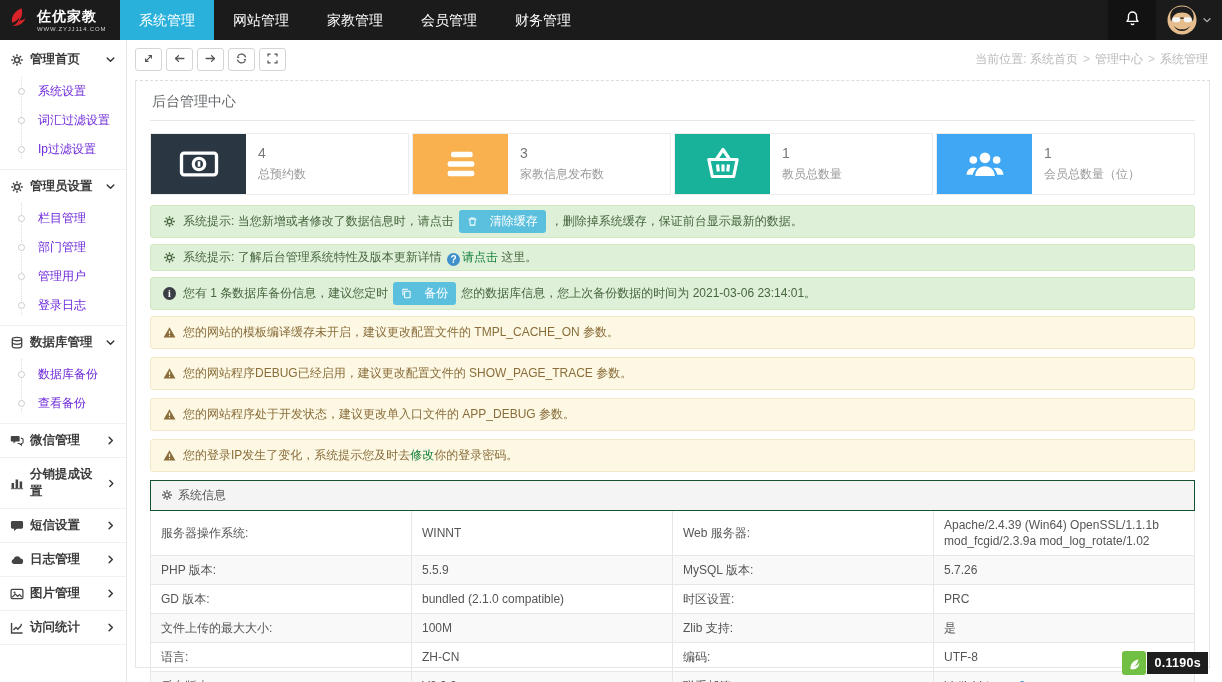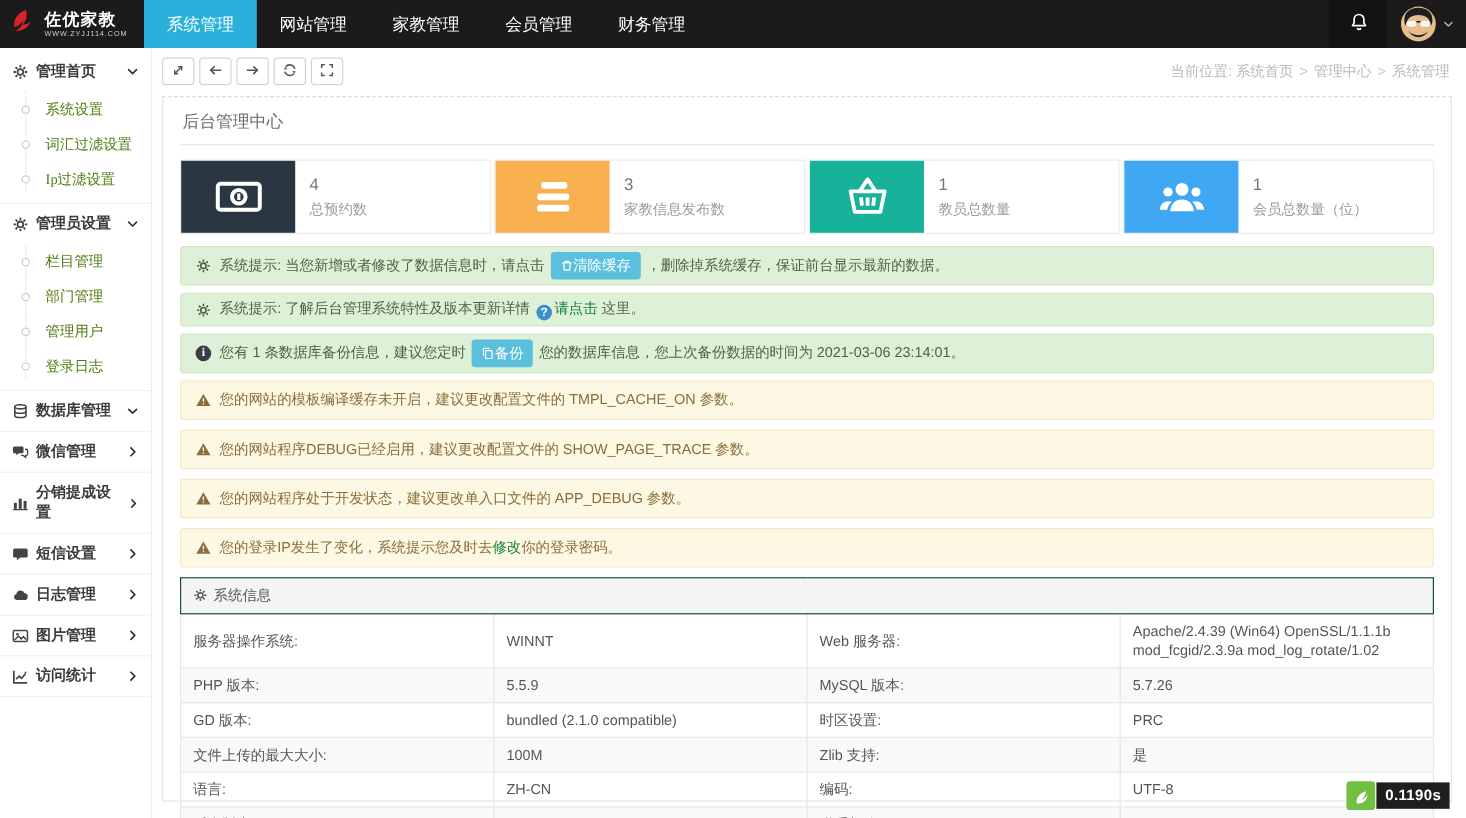--- a/index.html
+++ b/index.html
@@ -26,21 +26,21 @@
   .shell{display:flex;height:642px;}
   .sidebar{width:127px;border-right:1px solid #e7e7e7;padding-top:3px;background:#fff;flex:none;}
   .side-group{border-bottom:1px solid #f1f1f1;}
   .side-top{display:flex;align-items:center;gap:6px;padding:8px 10px;font-size:12.5px;color:#3c3c3c;font-weight:bold;cursor:pointer;}
   .side-top .ic{width:14px;height:14px;color:#444;flex:none;display:flex;}
   .side-top .ic svg{width:100%;height:100%;}
   .side-top .chev{margin-left:auto;width:11px;height:11px;color:#333;display:flex;}
   .side-top .chev svg{width:100%;height:100%;}
   .side-sub{position:relative;padding:1px 0 5px;}
   .side-sub:before{content:"";position:absolute;left:21px;top:0;bottom:10px;border-left:1px dotted #ddd;}
-  .side-sub-item{position:relative;padding:6px 8px 6px 38px;font-size:12px;color:#4d7c0f;cursor:pointer;font-family:Liberation Serif, serif;}
+  .side-sub-item{position:relative;padding:6px 8px 6px 38px;font-size:12px;color:#6d28d9;cursor:pointer;}
   .side-sub-item:before{content:"";position:absolute;left:18px;top:50%;margin-top:-4px;width:5px;height:5px;border:1px solid #ccc;border-radius:50%;background:#fff;}
   
   main{flex:1;position:relative;overflow:hidden;background:#fff;}
   .toolbar{display:flex;align-items:center;padding:8px 14px 6px 8px;}
   .tb-btns{display:flex;}
   .tb-btn{width:27px;height:23px;border:1px solid #d5d5d5;border-radius:3px;background:#fff;display:flex;align-items:center;justify-content:center;margin-right:4px;color:#555;cursor:pointer;}
   .tb-btn svg{width:13px;height:13px;}
   .breadcrumb{margin-left:auto;font-size:12px;color:#b9b9b9;}
   .breadcrumb .sep{margin:0 5px;color:#c9c9c9;}
   .breadcrumb .bc-item{cursor:pointer;}
@@ -54,21 +54,21 @@
   .card-body{padding:8px 12px;display:flex;flex-direction:column;justify-content:center;gap:5px;}
   .card-value{font-size:14px;color:#777;}
   .card-label{font-size:12px;color:#9b9b9b;}
   
   .alert{border-radius:3px;font-size:12px;display:flex;align-items:center;gap:7px;line-height:17px;}
   .alert .ic{width:13px;height:13px;flex:none;display:flex;}
   .alert .ic svg{width:100%;height:100%;}
   .alert-success{background:#dff0d8;border:1px solid #d2e8c0;color:#47663f;padding:4px 12px;margin-bottom:6px;}
   .alert-warning{background:#fcf8e3;border:1px solid #f3e9c6;color:#8a6d3b;padding:7px 12px;margin-bottom:8px;}
   .alert-text{flex:1;}
-  .btn-info{background:#5bc0de;color:#fff;border:none;border-radius:3px;padding:3px 8px;font-size:12px;display:inline-flex;align-items:center;gap:0;margin:0 5px;vertical-align:middle;cursor:pointer;font-family:inherit;}
+  .btn-info{background:#5bc0de;color:#fff;border:none;border-radius:3px;padding:3px 8px;font-size:12px;display:inline-flex;align-items:center;gap:12px;margin:0 5px;vertical-align:middle;cursor:pointer;font-family:inherit;}
   .btn-info svg{width:11px;height:11px;}
   .alert a{color:#15803d;text-decoration:none;cursor:pointer;}
   .q-circle{display:inline-flex;align-items:center;justify-content:center;width:13px;height:13px;border-radius:50%;background:#3f8fca;color:#fff;font-size:10px;font-weight:bold;vertical-align:-2px;margin:0 2px;}
   .i-circle{display:inline-flex;align-items:center;justify-content:center;width:13px;height:13px;border-radius:50%;background:#3b3f45;color:#fff;font-size:10px;font-weight:bold;font-family:"Liberation Serif","DejaVu Serif",serif;flex:none;}
   
   .sysinfo{width:100%;border-collapse:collapse;font-size:12px;color:#555;margin-top:3px;}
   .sysinfo th{background:#f4f4f4;border:1px solid #14532d;text-align:left;padding:6px 10px;font-weight:normal;color:#555;}
   .sysinfo th .ic{display:inline-flex;width:12px;height:12px;vertical-align:-2px;margin-right:5px;color:#555;}
   .sysinfo th .ic svg{width:100%;height:100%;}
   .sysinfo td{border:1px solid #e7e7e7;padding:6px 10px;line-height:16px;}
@@ -191,20 +191,24 @@
               </g>
             </svg>
           </span>
           <span>数据库管理</span>
           <span class="chev">
             <svg viewBox="0 0 18 18" xmlns="http://www.w3.org/2000/svg">
               <path d="M3.6 6.7L9 12l5.4-5.3" fill="none" stroke="currentColor" stroke-width="2.3" stroke-linecap="round" stroke-linejoin="round"></path>
             </svg>
           </span>
         </div>
+        <div class="side-sub">
+          <div class="side-sub-item">数据库备份</div>
+          <div class="side-sub-item">查看备份</div>
+        </div>
       </div>
       <div class="side-group">
         <div class="side-top">
           <span class="ic">
             <svg viewBox="0 0 18 18" xmlns="http://www.w3.org/2000/svg">
               <path d="M2.6 2.6h8.2c.9 0 1.6.7 1.6 1.6v4c0 .9-.7 1.6-1.6 1.6H7.4l-2.9 2.3V9.8H2.6C1.7 9.8 1 9.1 1 8.2v-4c0-.9.7-1.6 1.6-1.6z" fill="currentColor"></path>
               <path d="M14 5.6h1.2c.9 0 1.6.7 1.6 1.6v3.4c0 .9-.7 1.6-1.6 1.6h-.5v2.1l-2.7-2.1H9.8" fill="none" stroke="currentColor" stroke-width="1.4"></path>
             </svg>
           </span>
           <span>微信管理</span>

